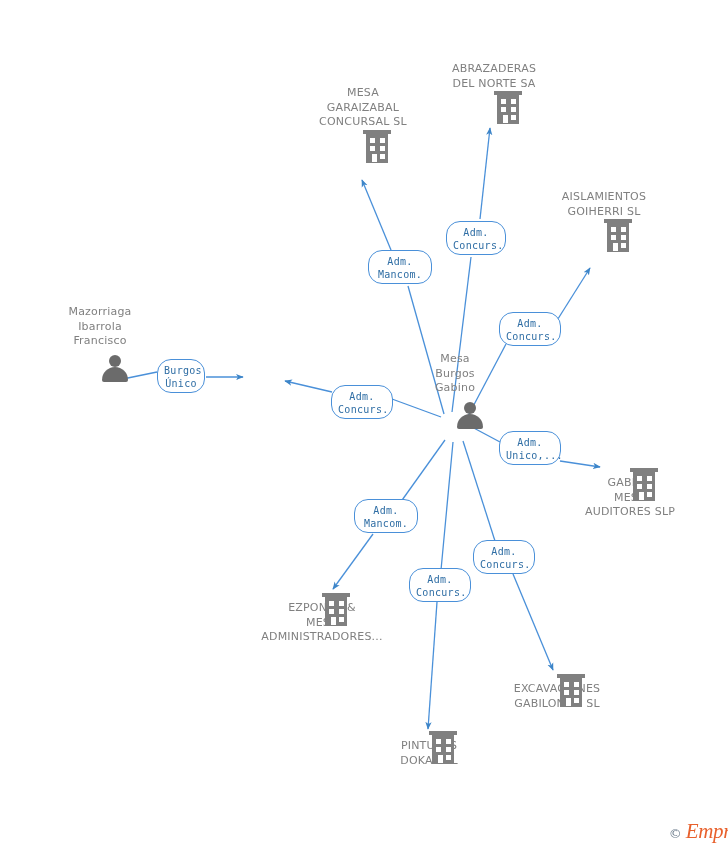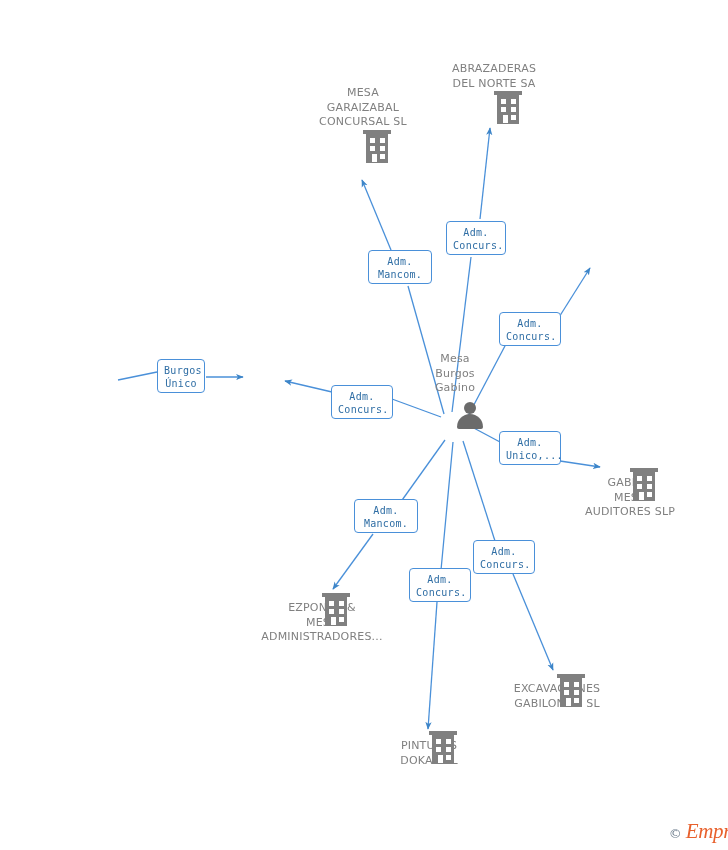--- a/index.html
+++ b/index.html
@@ -122,21 +122,21 @@
     height: 15px;
     background: #6b6b6b;
     border-radius: 13px 13px 2px 2px;
   }
 
   
   .rel {
     position: absolute;
     box-sizing: border-box;
     border: 1px solid #4a90d9;
-    border-radius: 4px;
+    border-radius: 14px;
     background: #ffffff;
     color: #2e6da4;
     font-size: 10px;
     line-height: 13px;
     text-align: center;
     padding: 4px 6px;
     white-space: pre-line;
     letter-spacing: 0.3px;
     font-family: "DejaVu Sans Mono", monospace;
   }
@@ -222,21 +222,40 @@
 CONCURSAL SL</span>
     <span class="glyph">
       <span class="bld"><span class="body"></span><span class="plinth"></span>
         <i class="w c1 r1"></i><i class="w c2 r1"></i>
         <i class="w c1 r2"></i><i class="w c2 r2"></i>
         <i class="w c2 r3"></i><i class="door"></i>
       </span>
     </span>
   </div>
 
-
+  <div class="node cap-top" style="left:604px; top:190px;">
+    <span class="caption">AISLAMIENTOS
+GOIHERRI SL</span>
+    <span class="glyph">
+      <span class="bld"><span class="body"></span><span class="plinth"></span>
+        <i class="w c1 r1"></i><i class="w c2 r1"></i>
+        <i class="w c1 r2"></i><i class="w c2 r2"></i>
+        <i class="w c2 r3"></i><i class="door"></i>
+      </span>
+    </span>
+  </div>
+
+  <div class="node cap-top" style="left:100px; top:305px;">
+    <span class="caption">Mazorriaga
+Ibarrola
+Francisco</span>
+    <span class="glyph">
+      <span class="person"><span class="head"></span><span class="torso"></span></span>
+    </span>
+  </div>
 
 
   <div class="node cap-top" style="left:455px; top:352px;">
     <span class="caption">Mesa
 Burgos
 Gabino</span>
     <span class="glyph">
       <span class="person"><span class="head"></span><span class="torso"></span></span>
     </span>
   </div>

